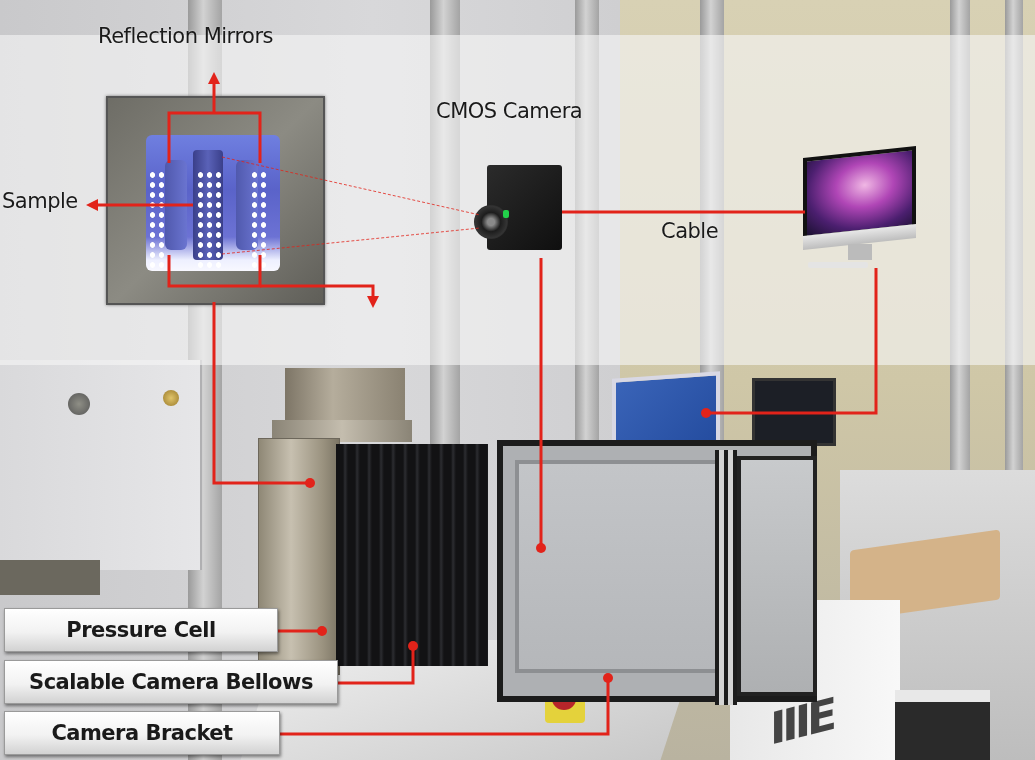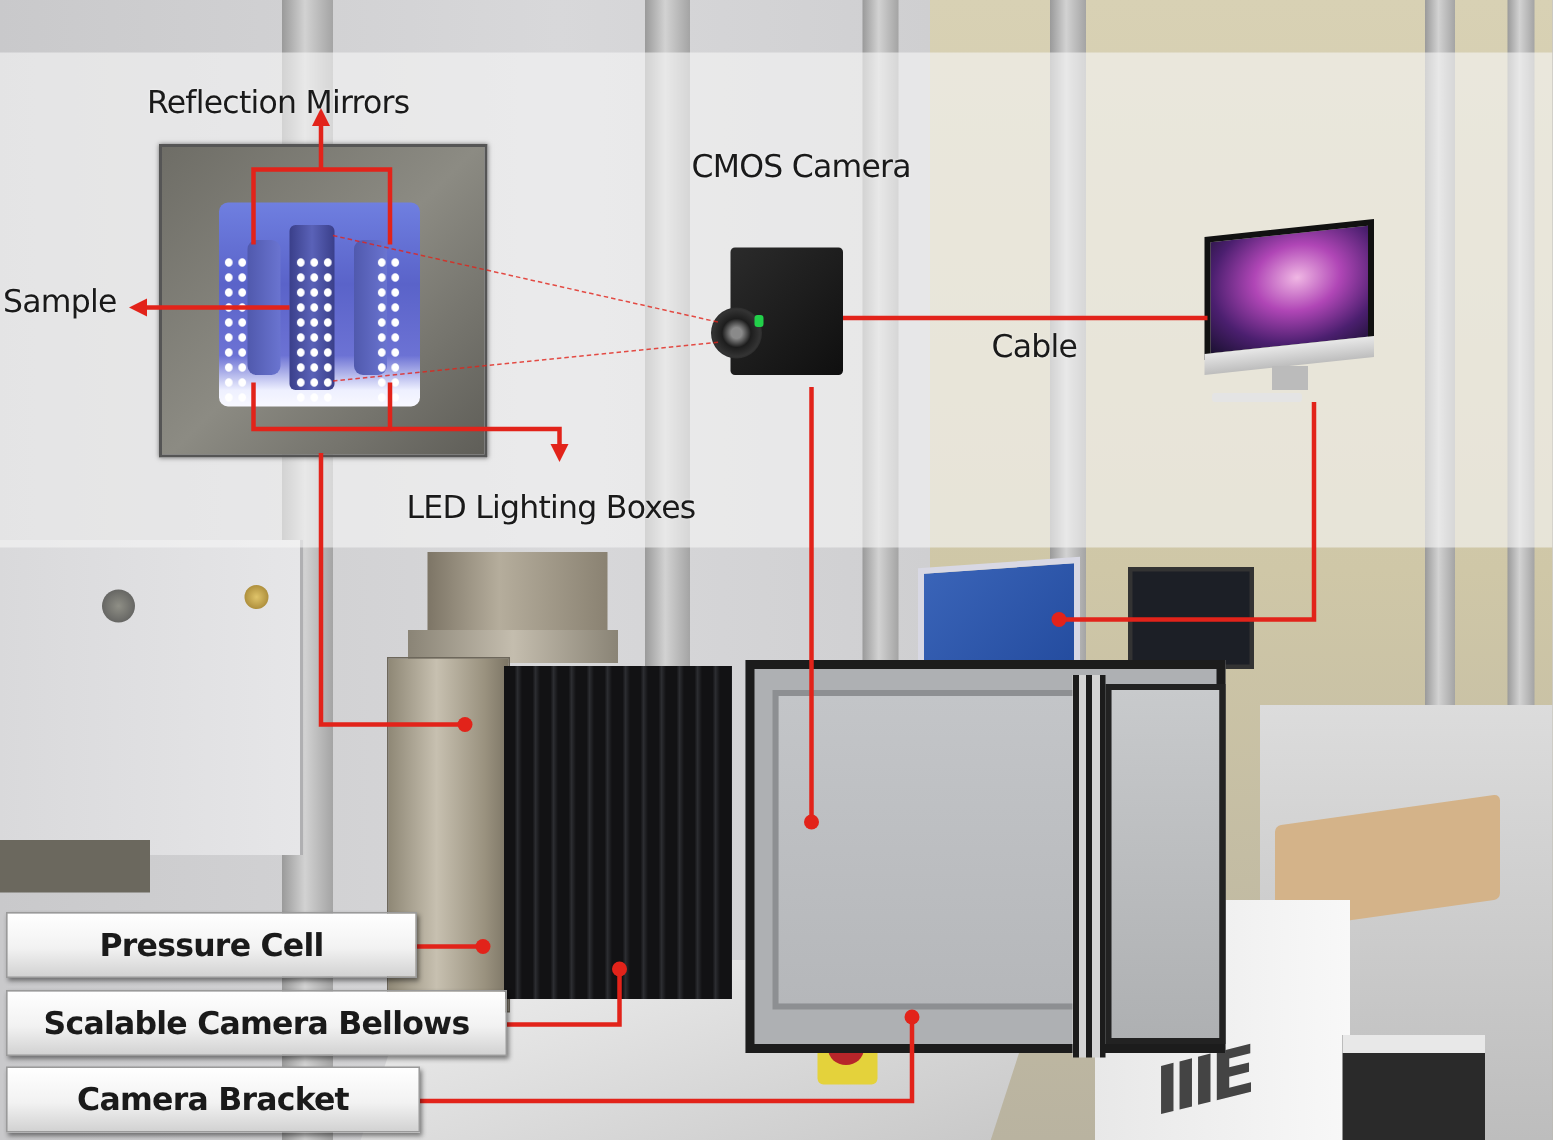--- a/index.html
+++ b/index.html
@@ -145,22 +145,21 @@
       <polygon points="373,308 367,296 379,296"></polygon>
       <circle cx="706" cy="413" r="5"></circle>
       <circle cx="310" cy="483" r="5"></circle>
       <circle cx="541" cy="548" r="5"></circle>
       <circle cx="322" cy="631" r="5"></circle>
       <circle cx="413" cy="646" r="5"></circle>
       <circle cx="608" cy="678" r="5"></circle>
     </g>
   </svg>
 
-  <div class="label" style="left:98px;top:56px;">Reflection Mirrors</div>
-  <div class="label" style="left:436px;top:99px;margin-left:25px;">CMOS Camera</div>
+  <div class="label" style="left:98px;top:24px;">Reflection Mirrors</div>
+  <div class="label" style="left:436px;top:99px;">CMOS Camera</div>
   <div class="label" style="left:2px;top:189px;">Sample</div>
   <div class="label" style="left:661px;top:176px;margin-top:43px;">Cable</div>
-  <div class="label" style="left:271px;top:326px;">LED Lighting Boxes</div>
 
   <div class="tag-box" style="top:608px;width:272px;">Pressure Cell</div>
   <div class="tag-box" style="top:711px;width:274px;">Camera Bracket</div>
   <div class="tag-box" style="top:660px;width:332px;">Scalable Camera Bellows</div>
 </div>
 
 </body></html>

